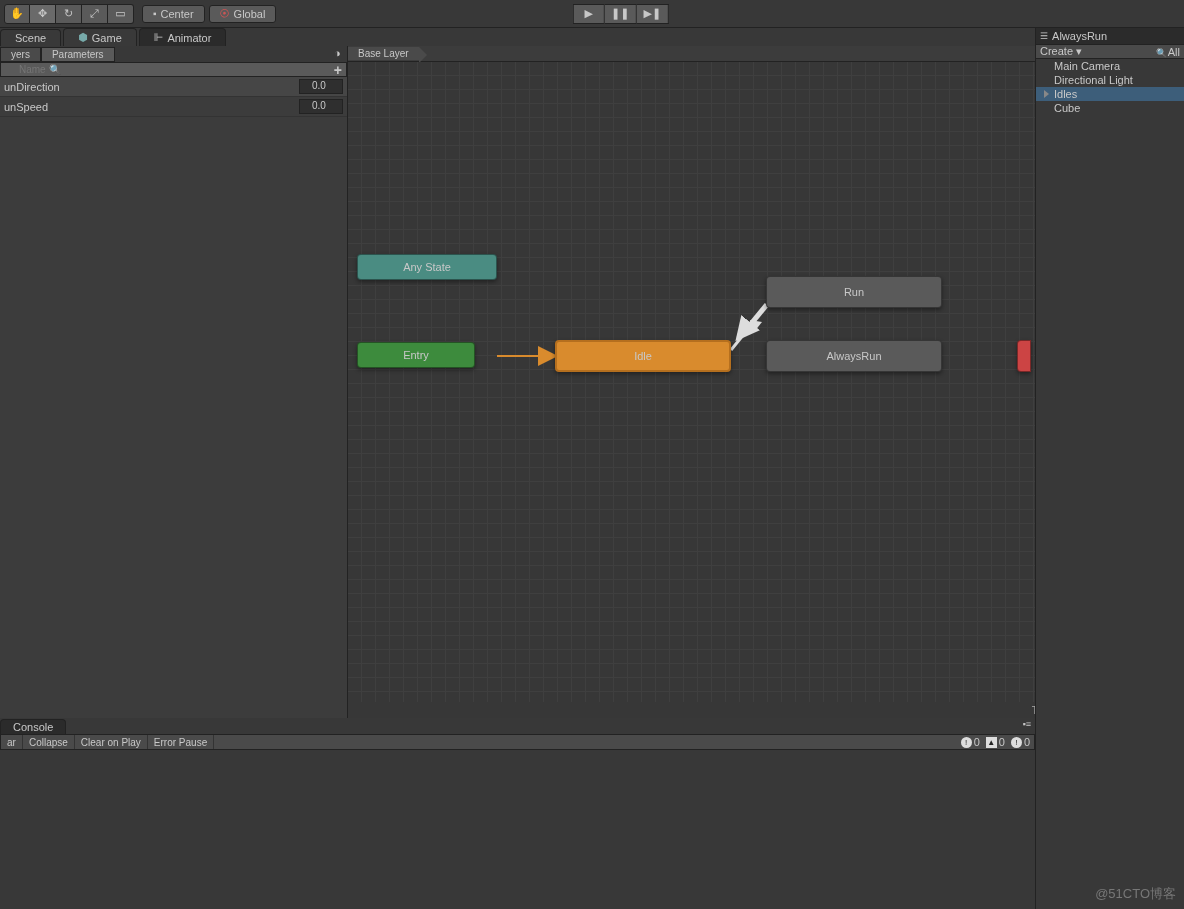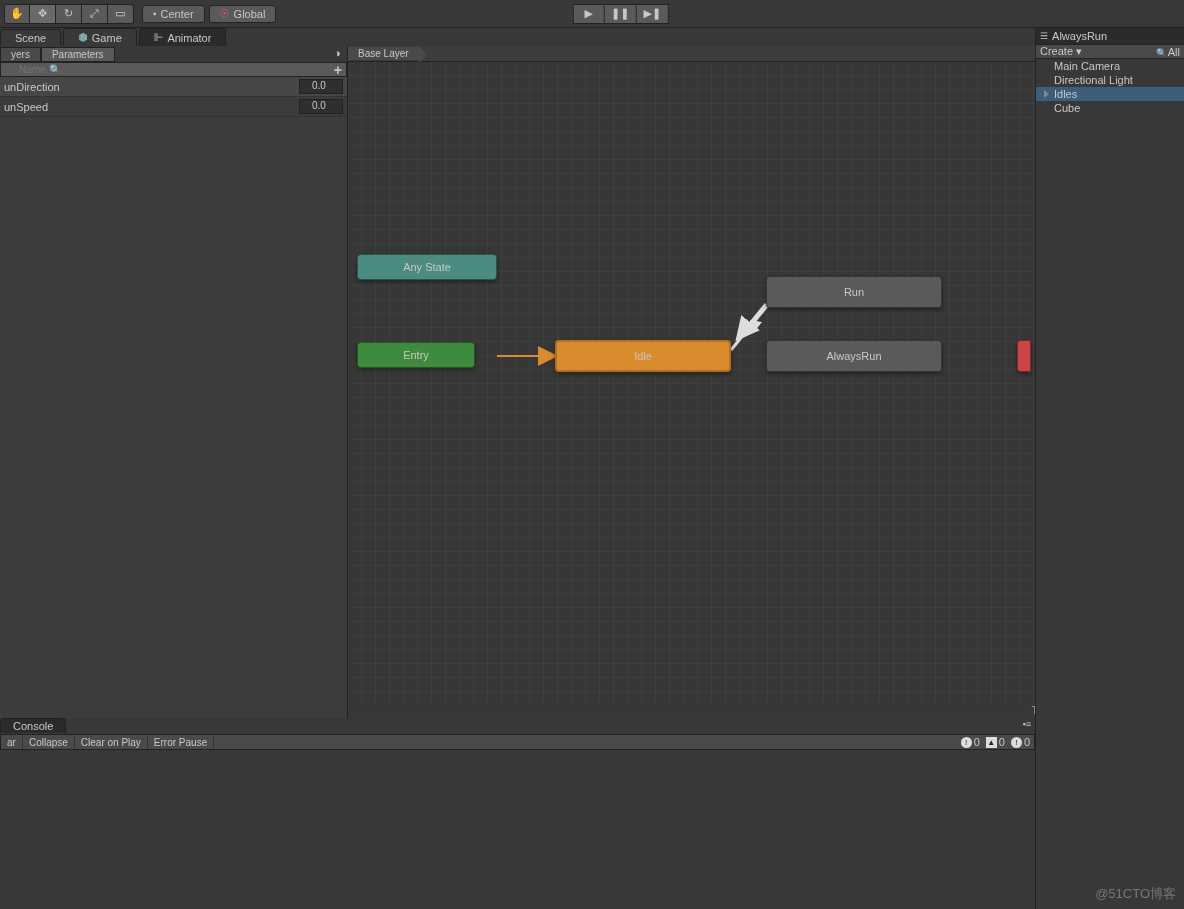--- a/index.html
+++ b/index.html
@@ -52,21 +52,21 @@
 .hierarchy{width:149px;background:#383838;border-left:1px solid #222;position:absolute;right:0;top:28px;bottom:0}
 .hier-tab{height:17px;background:#2b2b2b;display:flex;align-items:center;padding:0 4px;font-size:11px;border-bottom:1px solid #222}
 .hier-tab .lines{margin-right:4px;font-size:9px}
 .hier-tools{height:14px;background:#4a4a4a;display:flex;align-items:center;padding:0 4px;font-size:9px;border-bottom:1px solid #222}
 .hier-tools .create{cursor:pointer}
 .hier-tools .all{margin-left:auto;font-size:9px}
 .hier-item{padding:1px 6px 1px 18px;font-size:11px;cursor:pointer}
 .hier-item.sel{background:#3d5e7a;color:#9fd4ff}
 .hier-item .arrow{position:relative;left:-10px;display:inline-block;width:0;height:0;border-top:4px solid transparent;border-bottom:4px solid transparent;border-left:5px solid #888;margin-right:-5px}
 .console-area{position:absolute;left:0;right:149px;top:718px;bottom:0;background:#383838}
-.console-tab-row{height:16px;display:flex;align-items:flex-start}
+.console-tab-row{height:16px;display:flex;align-items:center}
 .console-tab{padding:1px 12px;background:#2b2b2b;border:1px solid #222;border-bottom:none;border-radius:4px 4px 0 0;font-size:11px}
 .console-toolbar{height:16px;background:#4a4a4a;border:1px solid #222;display:flex;align-items:center;position:relative}
 .cbtn{padding:0 6px;height:14px;display:flex;align-items:center;border-right:1px solid #333;font-size:10px;cursor:pointer}
 .counters{position:absolute;right:4px;display:flex;gap:6px;font-size:10px}
 .counters span{display:flex;align-items:center;gap:2px}
 .ctr-icon{width:11px;height:11px;border-radius:50%;display:inline-flex;align-items:center;justify-content:center;font-size:8px;color:#222}
 .menu-icon{position:absolute;right:4px;top:1px;font-size:9px}
 .watermark{position:absolute;right:8px;bottom:6px;color:#777;font-size:13px}
 </style>
 </head>

